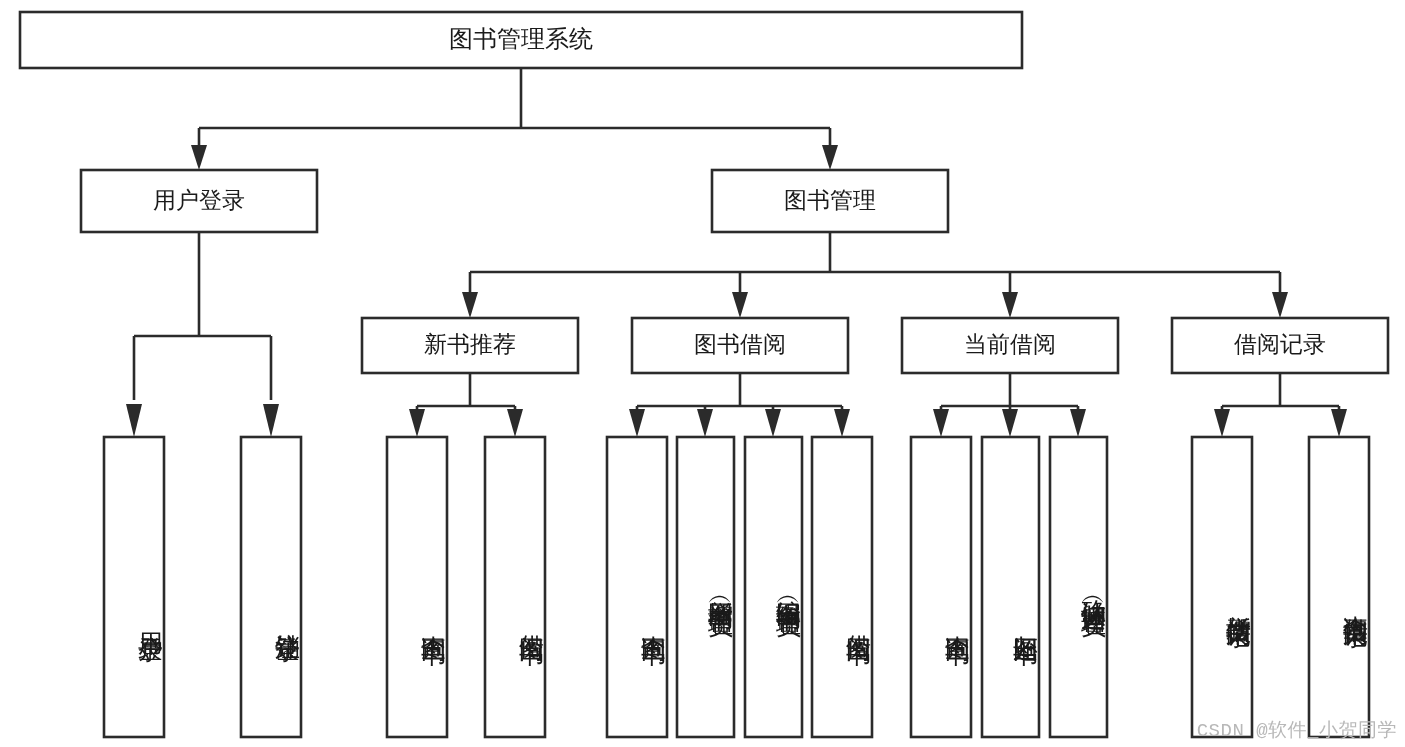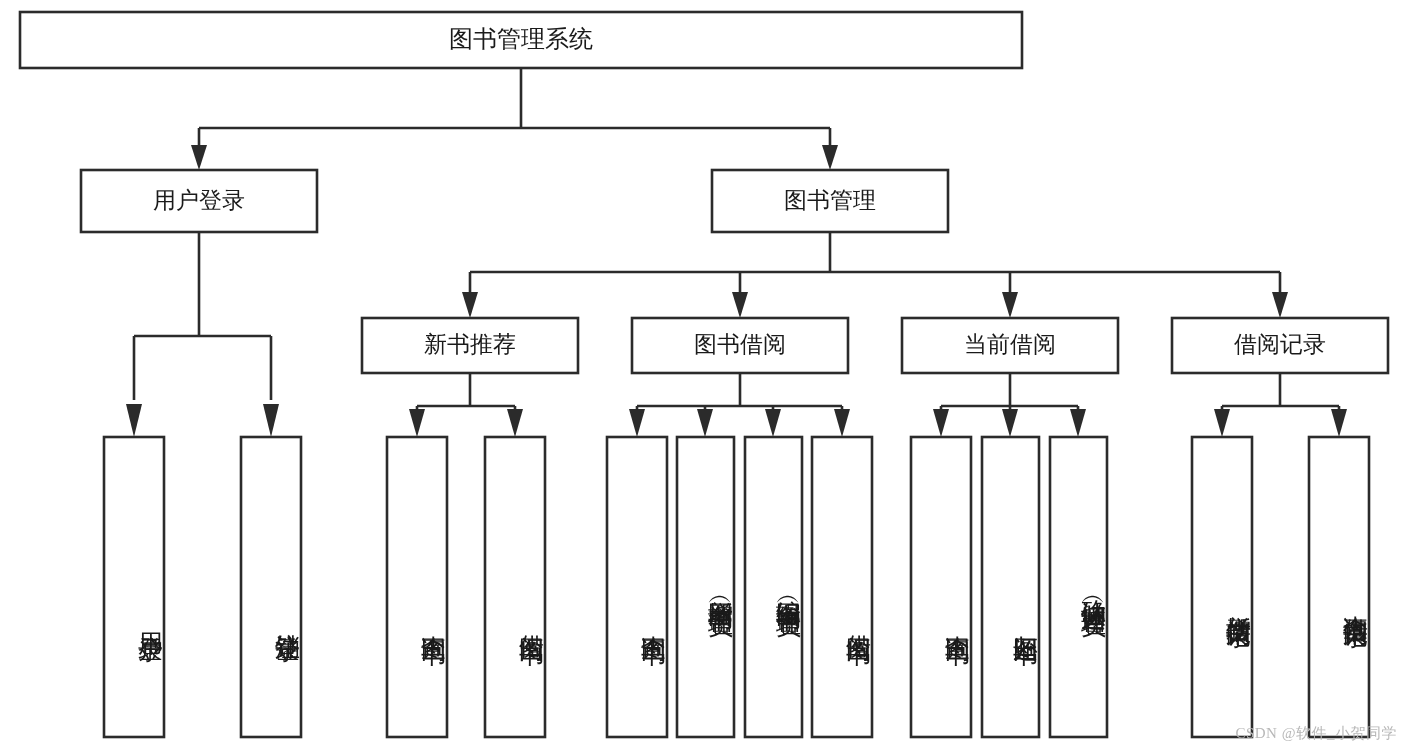--- a/index.html
+++ b/index.html
@@ -64,22 +64,22 @@
     display: flex;
     align-items: flex-start;
     justify-content: center;
     pointer-events: none;
     user-select: none;
   }
   .watermark {
     position: absolute;
     right: 8px;
     bottom: 4px;
-    font-family: Liberation Serif, serif;
-    font-size: 15px;
+    font-family: Liberation Mono, monospace;
+    font-size: 19px;
     color: #b8b8b8;
     letter-spacing: 0.5px;
     white-space: nowrap;
   }
 </style>
 </head>
 <body>
 
 <div id="diagram-root">
 

